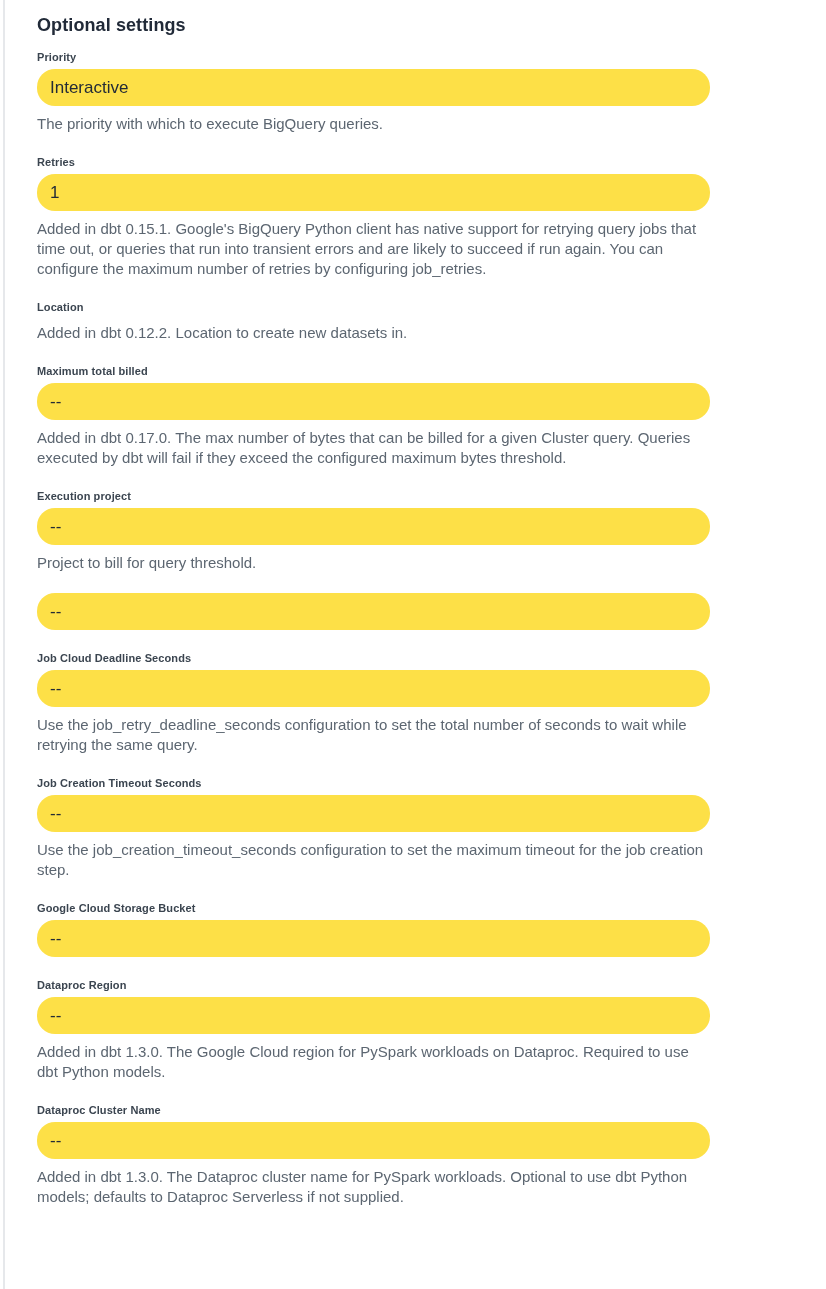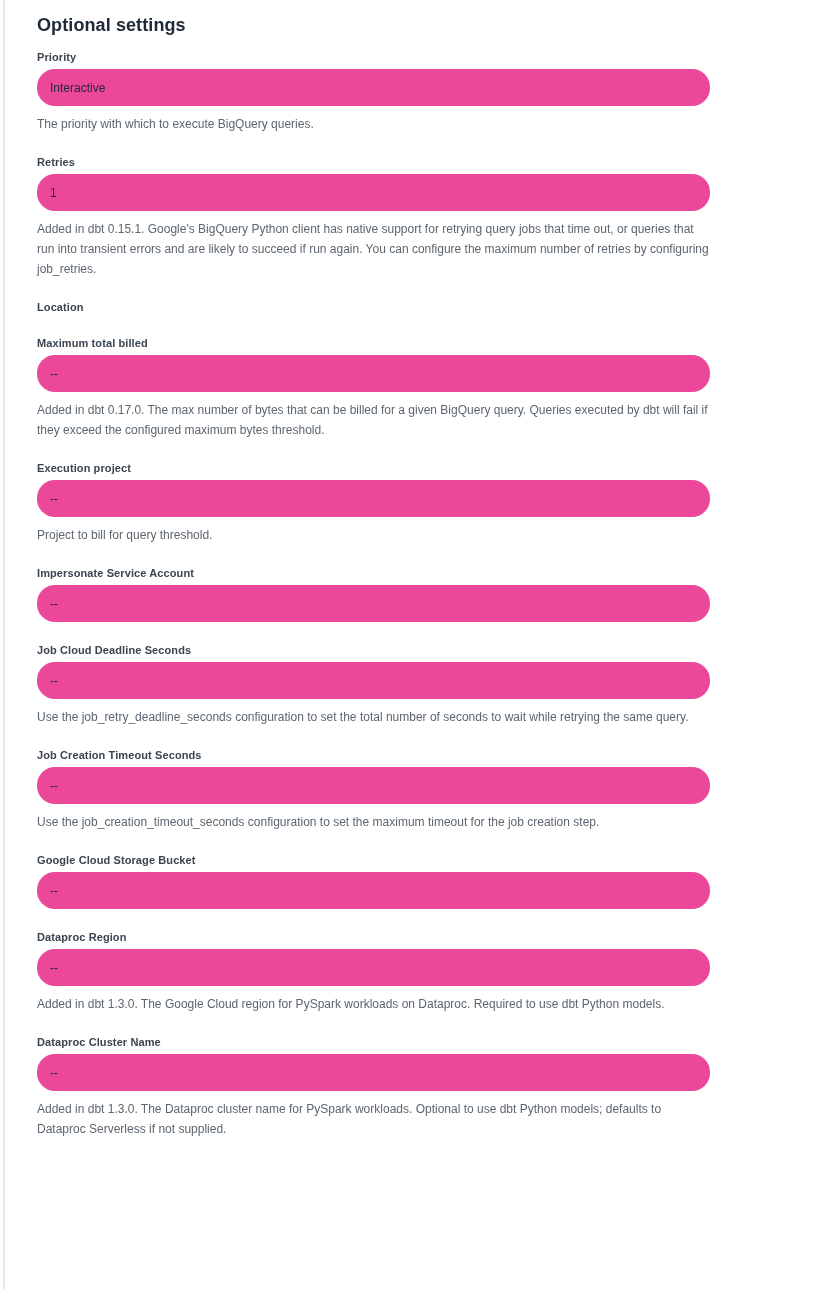--- a/index.html
+++ b/index.html
@@ -44,33 +44,33 @@
     line-height: 16px;
     font-weight: 700;
     color: #3b4550;
     margin-bottom: 4px;
     letter-spacing: 0.1px;
   }
   .field-input {
     box-sizing: border-box;
     height: 37px;
     width: 100%;
-    background: #ec4899;
+    background: #fde047;
     border: none;
     border-radius: 18px;
     display: flex;
     align-items: center;
     padding: 0 13px;
-    font-size: 12px;
+    font-size: 17px;
     color: #232b36;
     cursor: default;
   }
   .field-help {
     margin: 8px 0 0 0;
-    font-size: 12px;
+    font-size: 15px;
     line-height: 20px;
     color: #5c6671;
   }
   .field-help:empty { display: none; }
 </style>
 </head>
 <body>
 
 <div class="left-divider"></div>
 
@@ -85,36 +85,36 @@
   </div>
 
   <div class="field">
     <span class="field-label">Retries</span>
     <div class="field-input">1</div>
     <p class="field-help">Added in dbt 0.15.1. Google's BigQuery Python client has native support for retrying query jobs that time out, or queries that run into transient errors and are likely to succeed if run again. You can configure the maximum number of retries by configuring job_retries.</p>
   </div>
 
   <div class="field">
     <span class="field-label">Location</span>
+    <p class="field-help">Added in dbt 0.12.2. Location to create new datasets in.</p>
   </div>
 
   <div class="field">
     <span class="field-label">Maximum total billed</span>
     <div class="field-input">--</div>
-    <p class="field-help">Added in dbt 0.17.0. The max number of bytes that can be billed for a given BigQuery query. Queries executed by dbt will fail if they exceed the configured maximum bytes threshold.</p>
+    <p class="field-help">Added in dbt 0.17.0. The max number of bytes that can be billed for a given Cluster query. Queries executed by dbt will fail if they exceed the configured maximum bytes threshold.</p>
   </div>
 
   <div class="field">
     <span class="field-label">Execution project</span>
     <div class="field-input">--</div>
     <p class="field-help">Project to bill for query threshold.</p>
   </div>
 
   <div class="field">
-    <span class="field-label">Impersonate Service Account</span>
     <div class="field-input">--</div>
 
   </div>
 
   <div class="field">
     <span class="field-label">Job Cloud Deadline Seconds</span>
     <div class="field-input">--</div>
     <p class="field-help">Use the job_retry_deadline_seconds configuration to set the total number of seconds to wait while retrying the same query.</p>
   </div>
 

